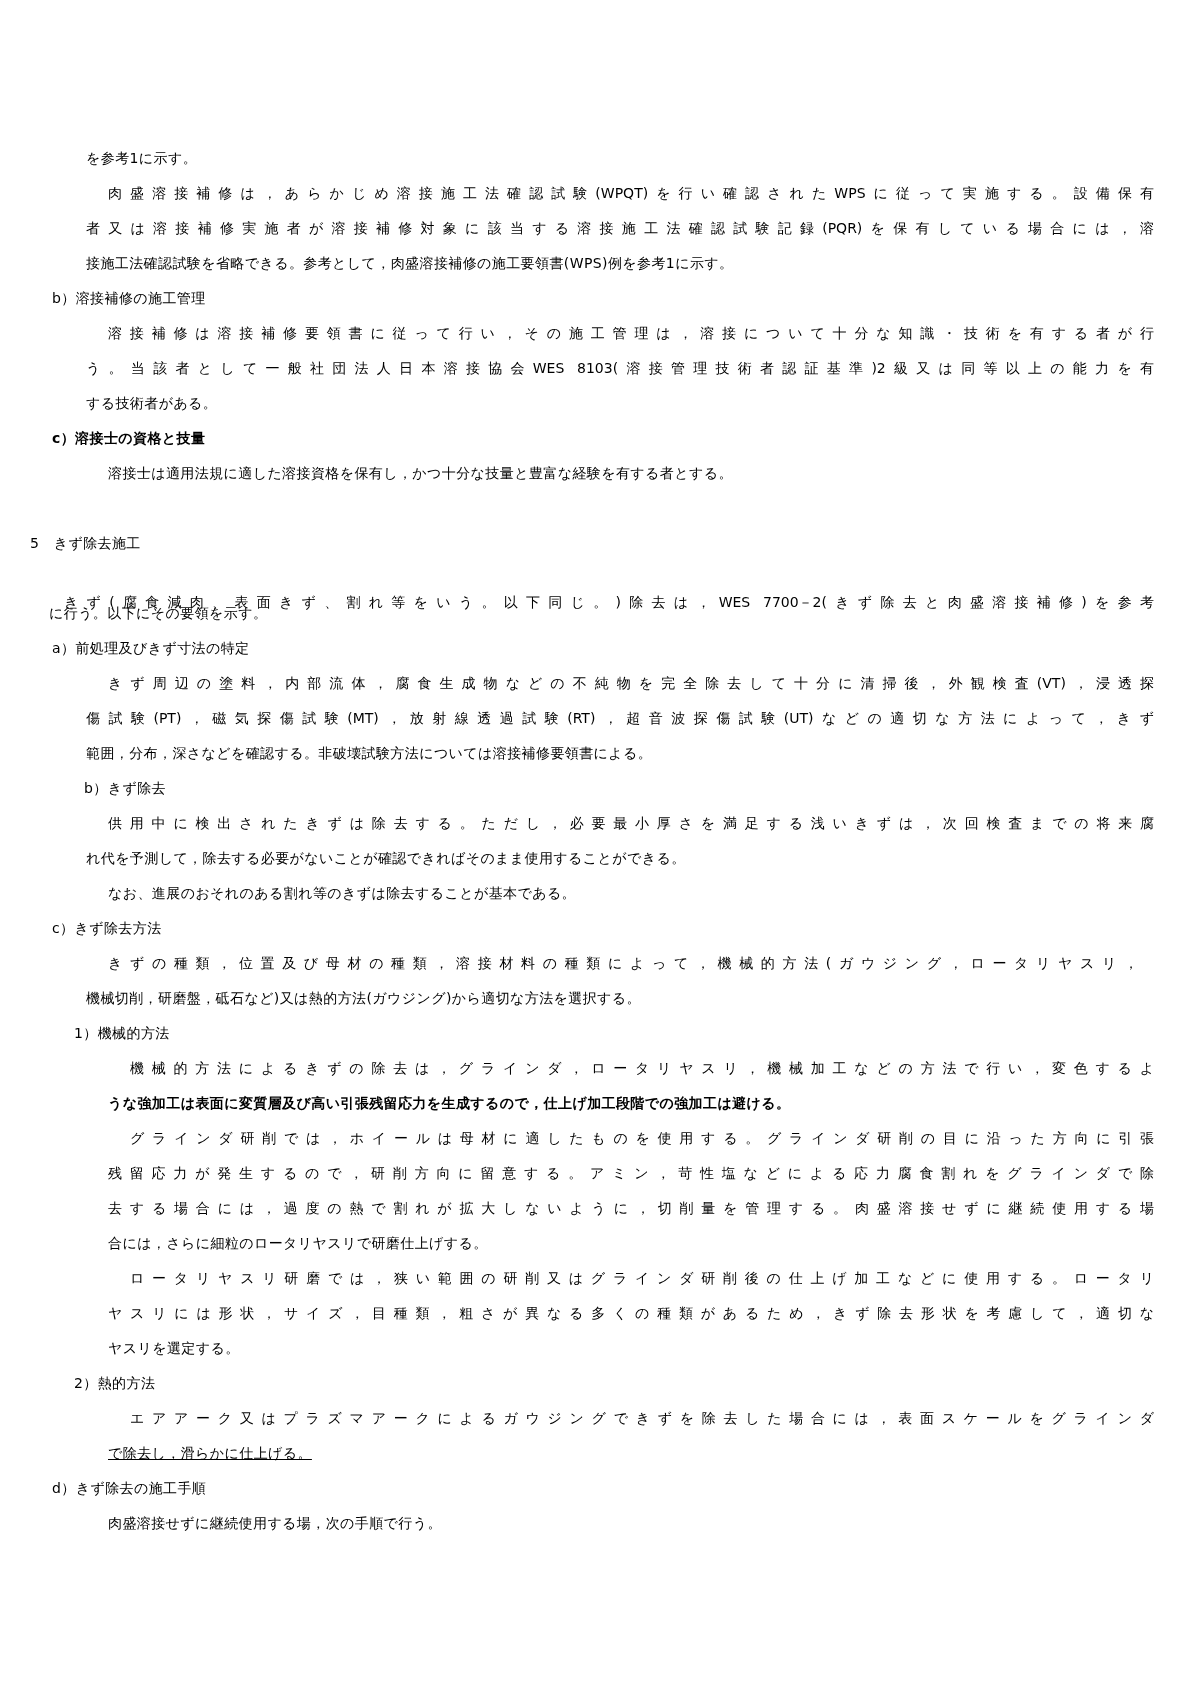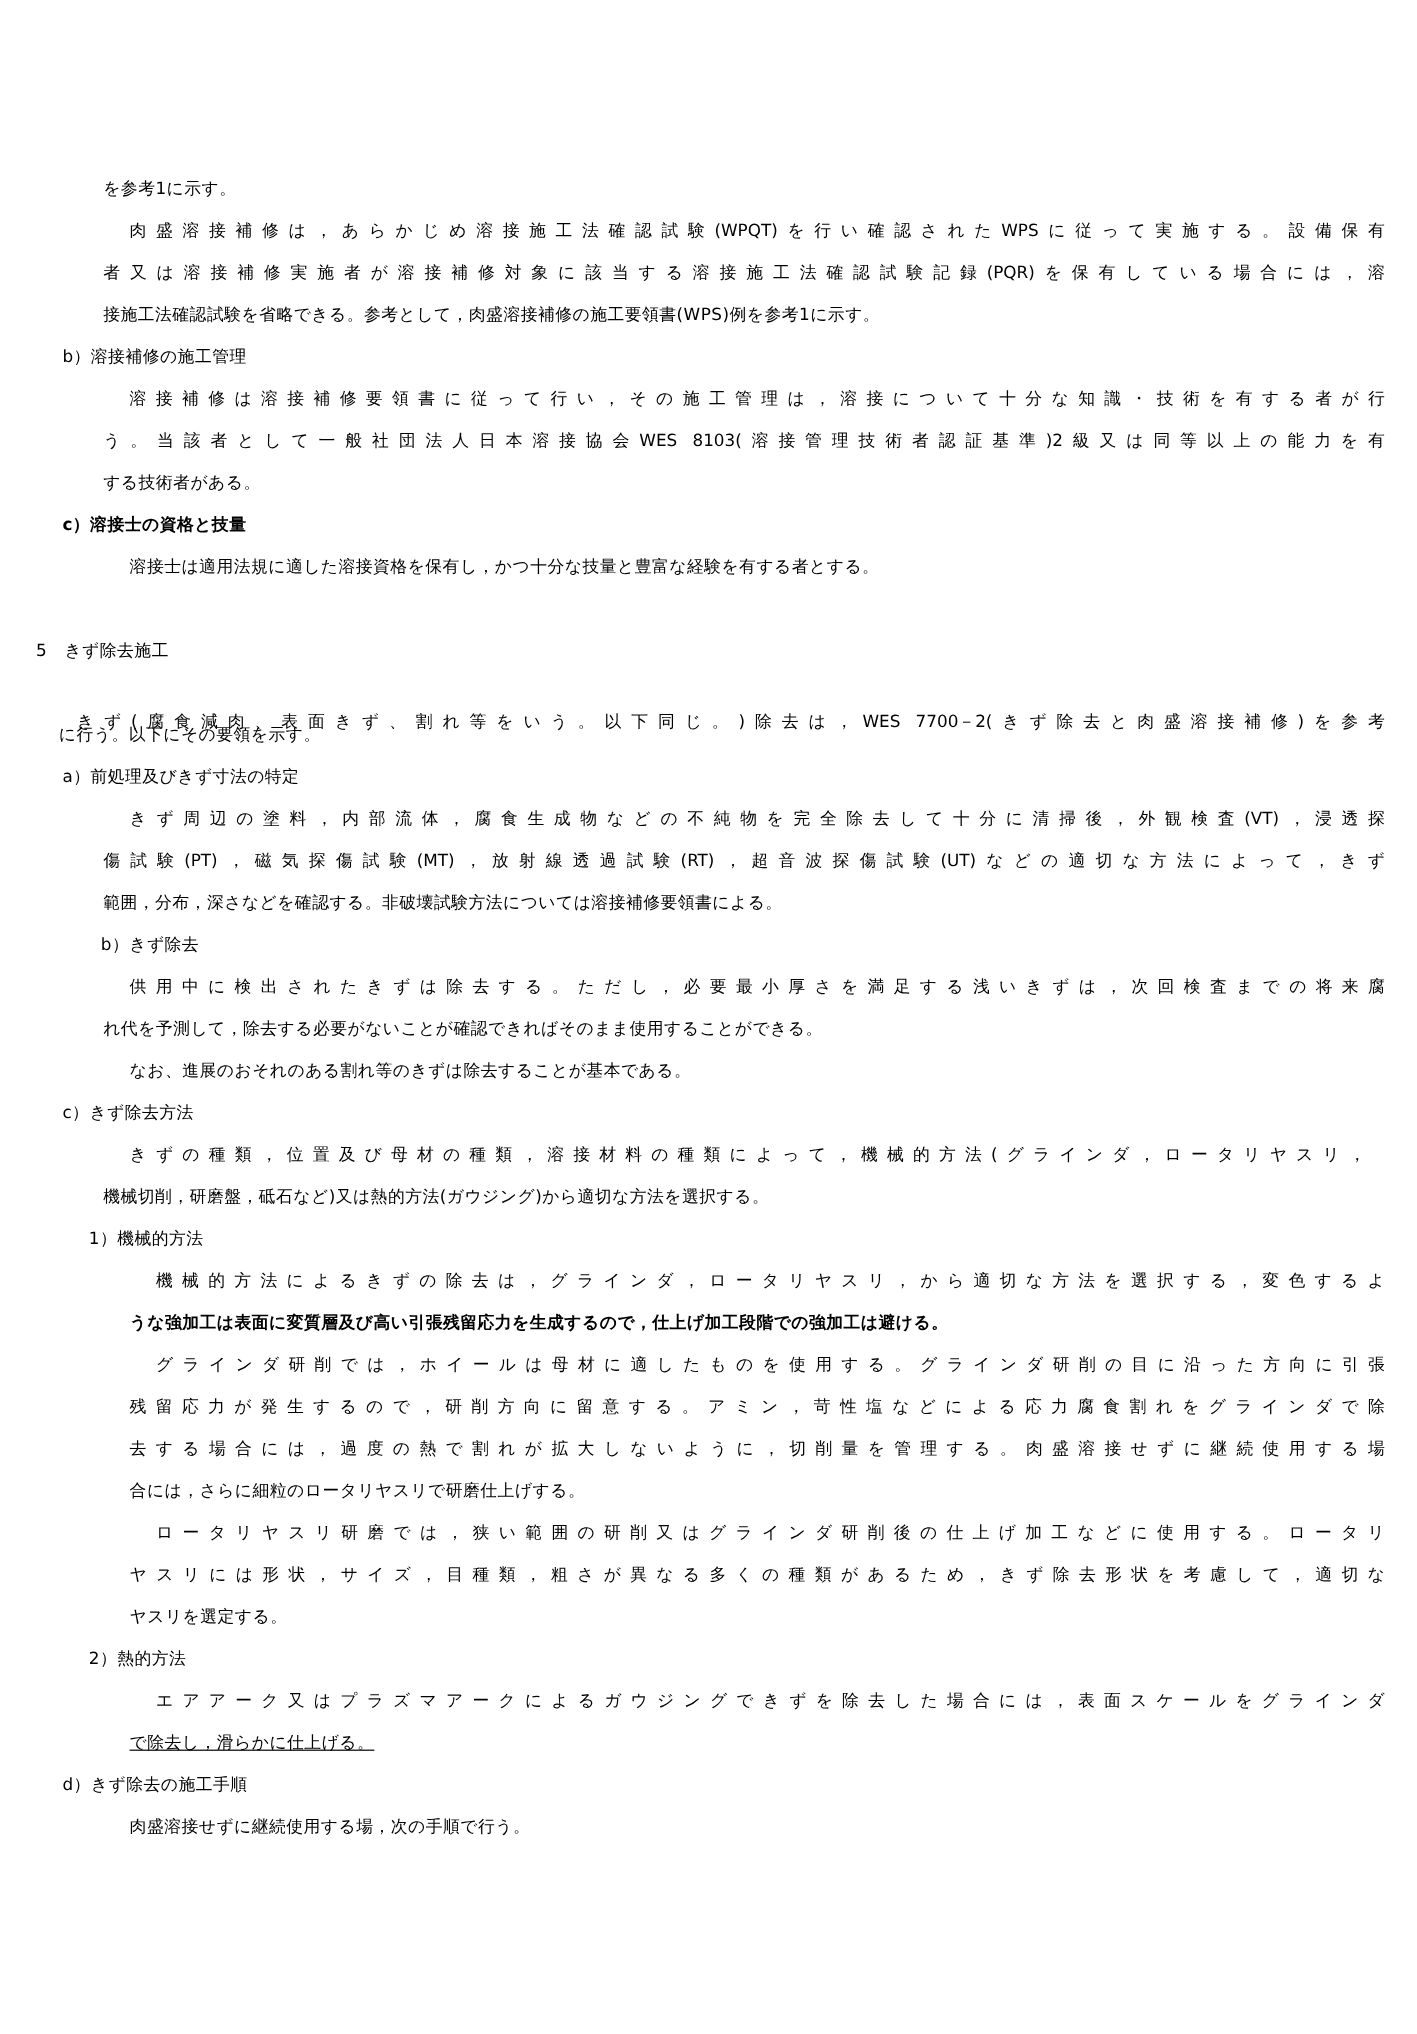--- a/index.html
+++ b/index.html
@@ -49,24 +49,24 @@
     <div class="line" style="left: 34px; top: 600px; margin-left: 15px;">に行う。以下にその要領を示す。</div>
     <div class="line" style="left: 52px; top: 635px;">a）前処理及びきず寸法の特定</div>
     <div class="line just" style="left: 108px; top: 670px; width: 1046px;">きず周辺の塗料，内部流体，腐食生成物などの不純物を完全除去して十分に清掃後，外観検査(VT)，浸透探</div>
     <div class="line just" style="left: 86px; top: 705px; width: 1068px;">傷試験(PT)，磁気探傷試験(MT)，放射線透過試験(RT)，超音波探傷試験(UT)などの適切な方法によって，きず</div>
     <div class="line" style="left: 86px; top: 740px;">範囲，分布，深さなどを確認する。非破壊試験方法については溶接補修要領書による。</div>
     <div class="line" style="left: 52px; top: 775px; margin-left: 32px;">b）きず除去</div>
     <div class="line just" style="left: 108px; top: 810px; width: 1046px;">供用中に検出されたきずは除去する。ただし，必要最小厚さを満足する浅いきずは，次回検査までの将来腐</div>
     <div class="line" style="left: 86px; top: 845px;">れ代を予測して，除去する必要がないことが確認できればそのまま使用することができる。</div>
     <div class="line" style="left: 108px; top: 880px;">なお、進展のおそれのある割れ等のきずは除去することが基本である。</div>
     <div class="line" style="left: 52px; top: 915px;">c）きず除去方法</div>
-    <div class="line just" style="left: 108px; top: 950px; width: 1030px;">きずの種類，位置及び母材の種類，溶接材料の種類によって，機械的方法(グラインダ，ロータリヤスリ，</div>
+    <div class="line just" style="left: 108px; top: 950px; width: 1030px;">きずの種類，位置及び母材の種類，溶接材料の種類によって，機械的方法(ガウジング，ロータリヤスリ，</div>
     <div class="line" style="left: 86px; top: 985px;">機械切削，研磨盤，砥石など)又は熱的方法(ガウジング)から適切な方法を選択する。</div>
     <div class="line" style="left: 74px; top: 1020px;">1）機械的方法</div>
-    <div class="line just" style="left: 130px; top: 1055px; width: 1024px;">機械的方法によるきずの除去は，グラインダ，ロータリヤスリ，から適切な方法を選択する，変色するよ</div>
+    <div class="line just" style="left: 130px; top: 1055px; width: 1024px;">機械的方法によるきずの除去は，グラインダ，ロータリヤスリ，機械加工などの方法で行い，変色するよ</div>
     <div class="line" style="left: 108px; top: 1090px; font-weight: bold;">うな強加工は表面に変質層及び高い引張残留応力を生成するので，仕上げ加工段階での強加工は避ける。</div>
     <div class="line just" style="left: 130px; top: 1125px; width: 1024px;">グラインダ研削では，ホイールは母材に適したものを使用する。グラインダ研削の目に沿った方向に引張</div>
     <div class="line just" style="left: 108px; top: 1160px; width: 1046px;">残留応力が発生するので，研削方向に留意する。アミン，苛性塩などによる応力腐食割れをグラインダで除</div>
     <div class="line just" style="left: 108px; top: 1195px; width: 1046px;">去する場合には，過度の熱で割れが拡大しないように，切削量を管理する。肉盛溶接せずに継続使用する場</div>
     <div class="line" style="left: 108px; top: 1230px;">合には，さらに細粒のロータリヤスリで研磨仕上げする。</div>
     <div class="line just" style="left: 130px; top: 1265px; width: 1024px;">ロータリヤスリ研磨では，狭い範囲の研削又はグラインダ研削後の仕上げ加工などに使用する。ロータリ</div>
     <div class="line just" style="left: 108px; top: 1300px; width: 1046px;">ヤスリには形状，サイズ，目種類，粗さが異なる多くの種類があるため，きず除去形状を考慮して，適切な</div>
     <div class="line" style="left: 108px; top: 1335px;">ヤスリを選定する。</div>
     <div class="line" style="left: 74px; top: 1370px;">2）熱的方法</div>
     <div class="line just" style="left: 130px; top: 1405px; width: 1024px;">エアアーク又はプラズマアークによるガウジングできずを除去した場合には，表面スケールをグラインダ</div>

